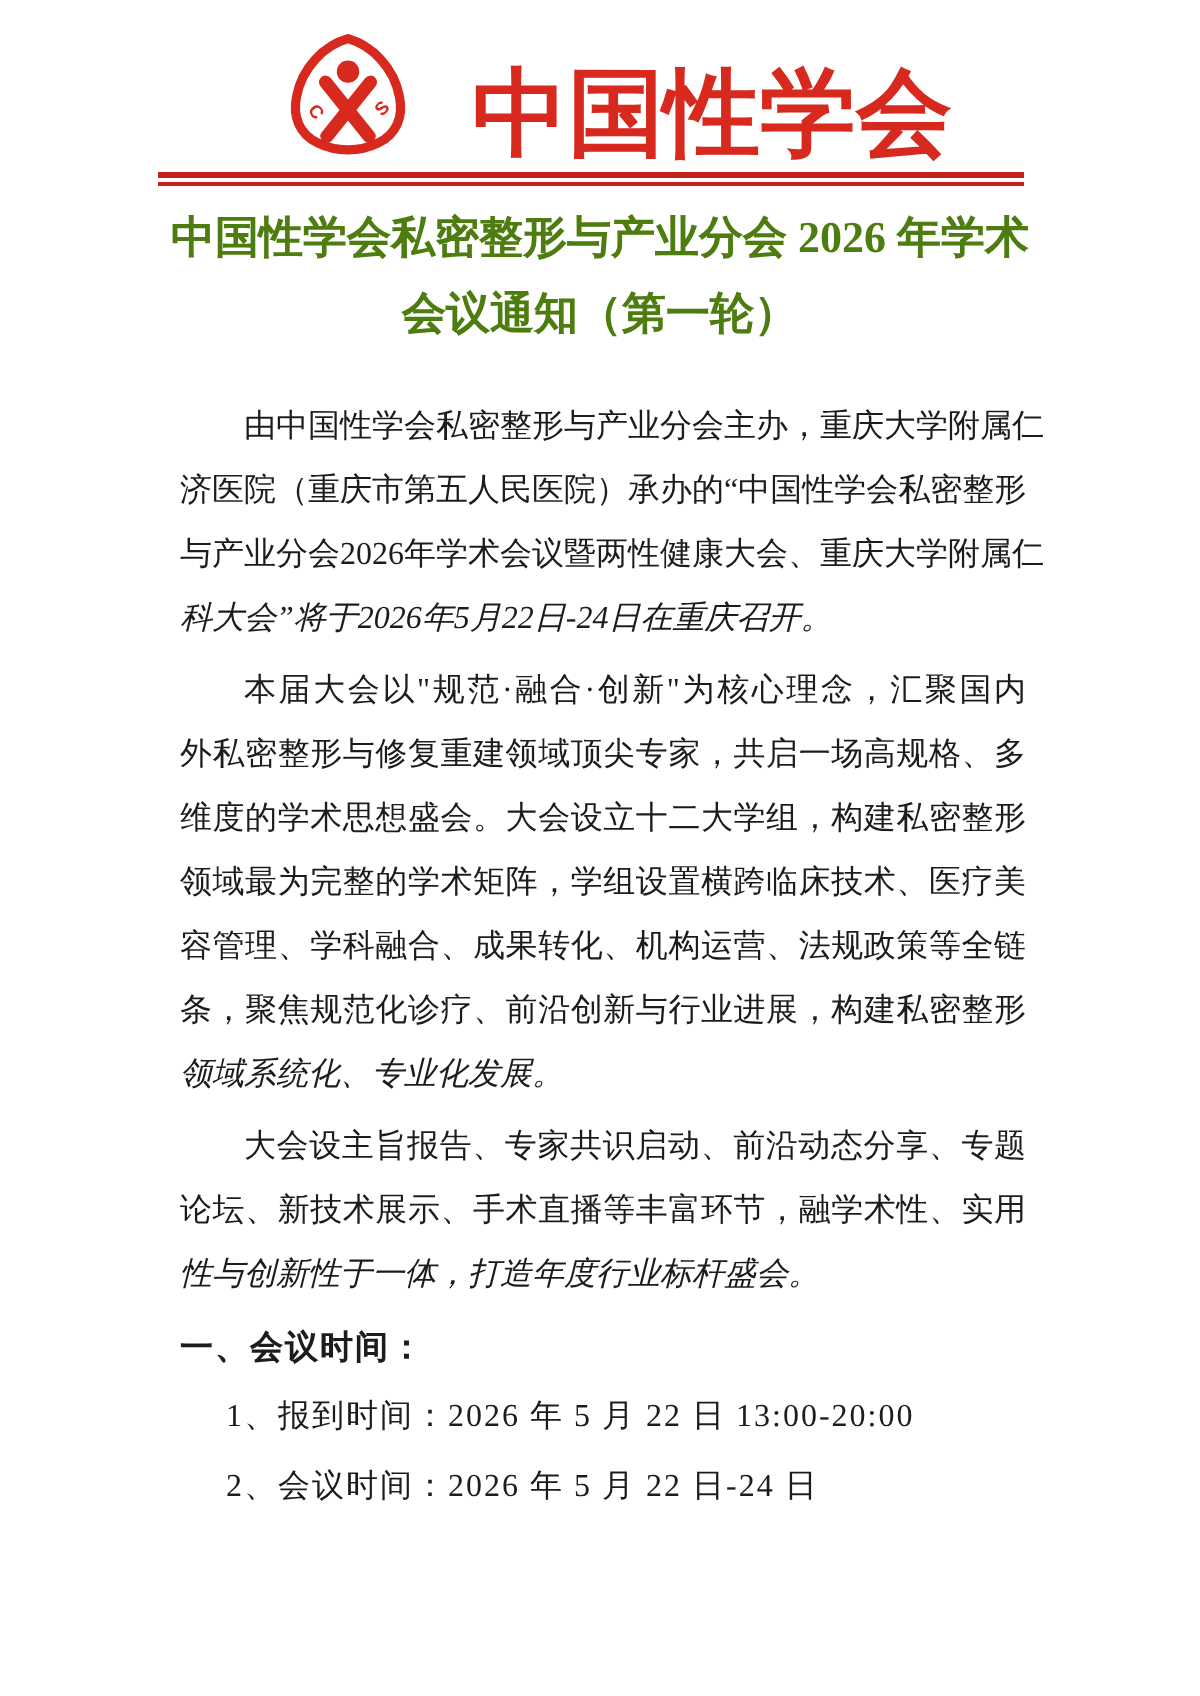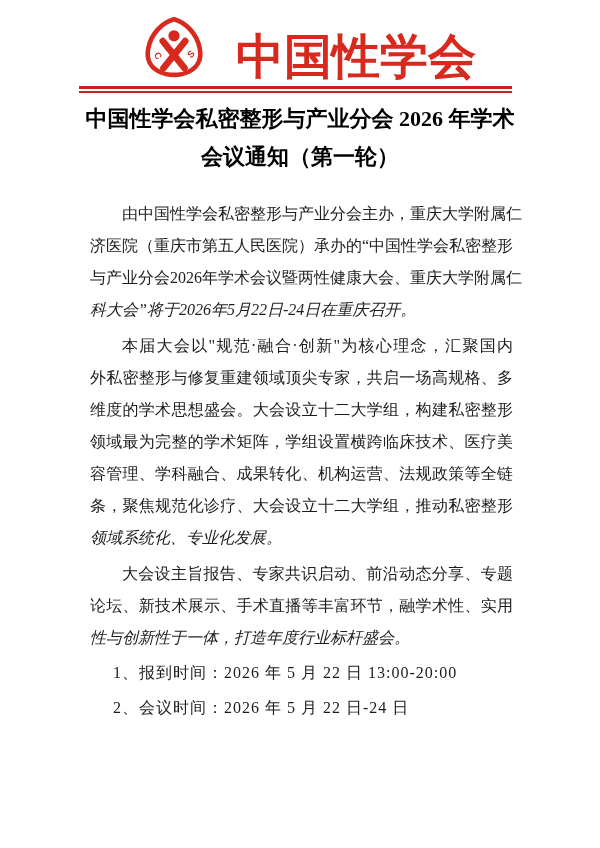--- a/index.html
+++ b/index.html
@@ -43,21 +43,21 @@
   
   .title {
     position: absolute;
     top: 100px;
     left: 50px;
     width: 500px;
     text-align: center;
     font-size: 22px;
     font-weight: 700;
     line-height: 38px;
-    color: #000000;
+    color: #4d7c0f;
     white-space: pre-line;
   }
   
   .content {
     position: absolute;
     top: 181px;
     left: 90px;
     width: 423px;
     font-size: 16px;
     margin-top: 17px;
@@ -119,26 +119,27 @@
           <div class="line">济医院（重庆市第五人民医院）承办的“中国性学会私密整形</div>
           <div class="line">与产业分会2026年学术会议暨两性健康大会、重庆大学附属仁</div>
           <div class="line last">科大会”将于2026年5月22日-24日在重庆召开。</div>
         </div>
         <div class="para">
           <div class="line first">本届大会以"规范·融合·创新"为核心理念，汇聚国内</div>
           <div class="line">外私密整形与修复重建领域顶尖专家，共启一场高规格、多</div>
           <div class="line">维度的学术思想盛会。大会设立十二大学组，构建私密整形</div>
           <div class="line">领域最为完整的学术矩阵，学组设置横跨临床技术、医疗美</div>
           <div class="line">容管理、学科融合、成果转化、机构运营、法规政策等全链</div>
-          <div class="line">条，聚焦规范化诊疗、大会设立十二大学组，推动私密整形</div>
+          <div class="line">条，聚焦规范化诊疗、前沿创新与行业进展，构建私密整形</div>
           <div class="line last">领域系统化、专业化发展。</div>
         </div>
         <div class="para">
           <div class="line first">大会设主旨报告、专家共识启动、前沿动态分享、专题</div>
           <div class="line">论坛、新技术展示、手术直播等丰富环节，融学术性、实用</div>
           <div class="line last">性与创新性于一体，打造年度行业标杆盛会。</div>
         </div>
       </div>
+    <div class="heading">一、会议时间：</div>
     <div class="item">1、报到时间：2026 年 5 月 22 日 13:00-20:00</div>
     <div class="item">2、会议时间：2026 年 5 月 22 日-24 日</div>
   </main>
 
 </div>
 
 </body></html>

